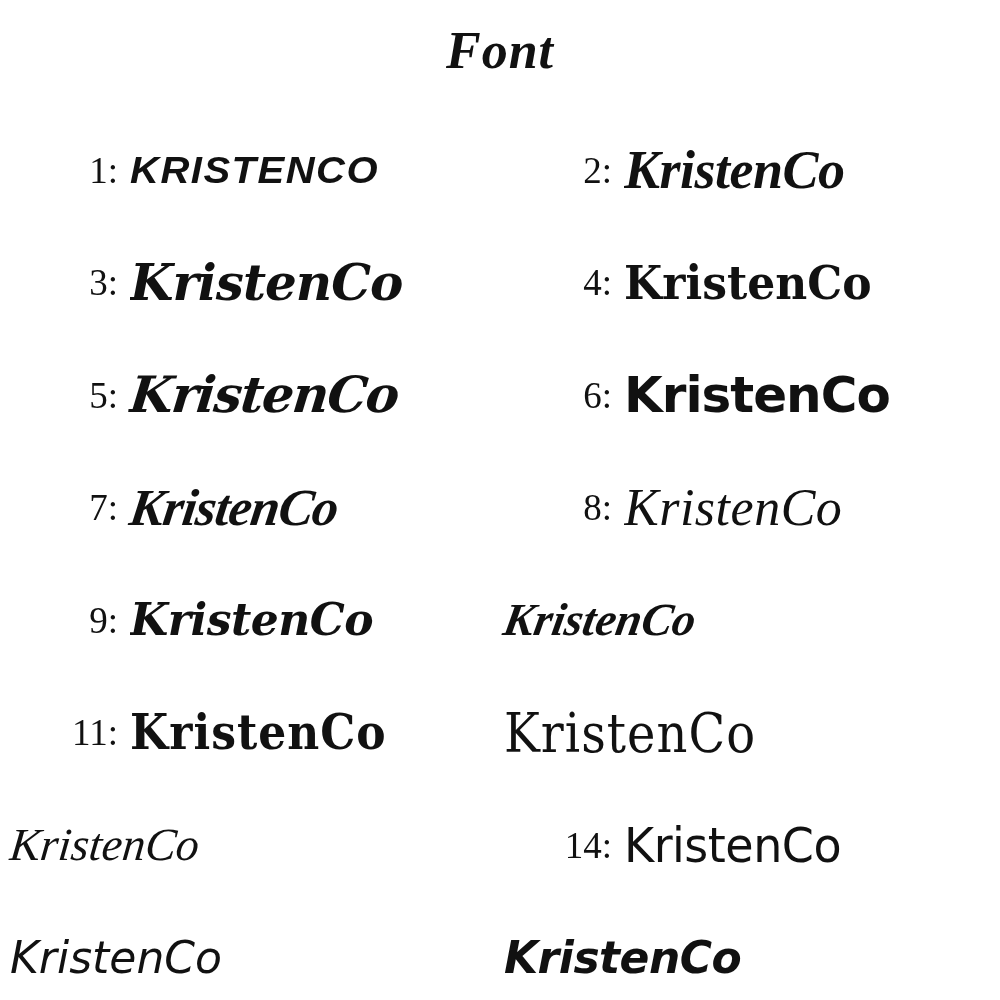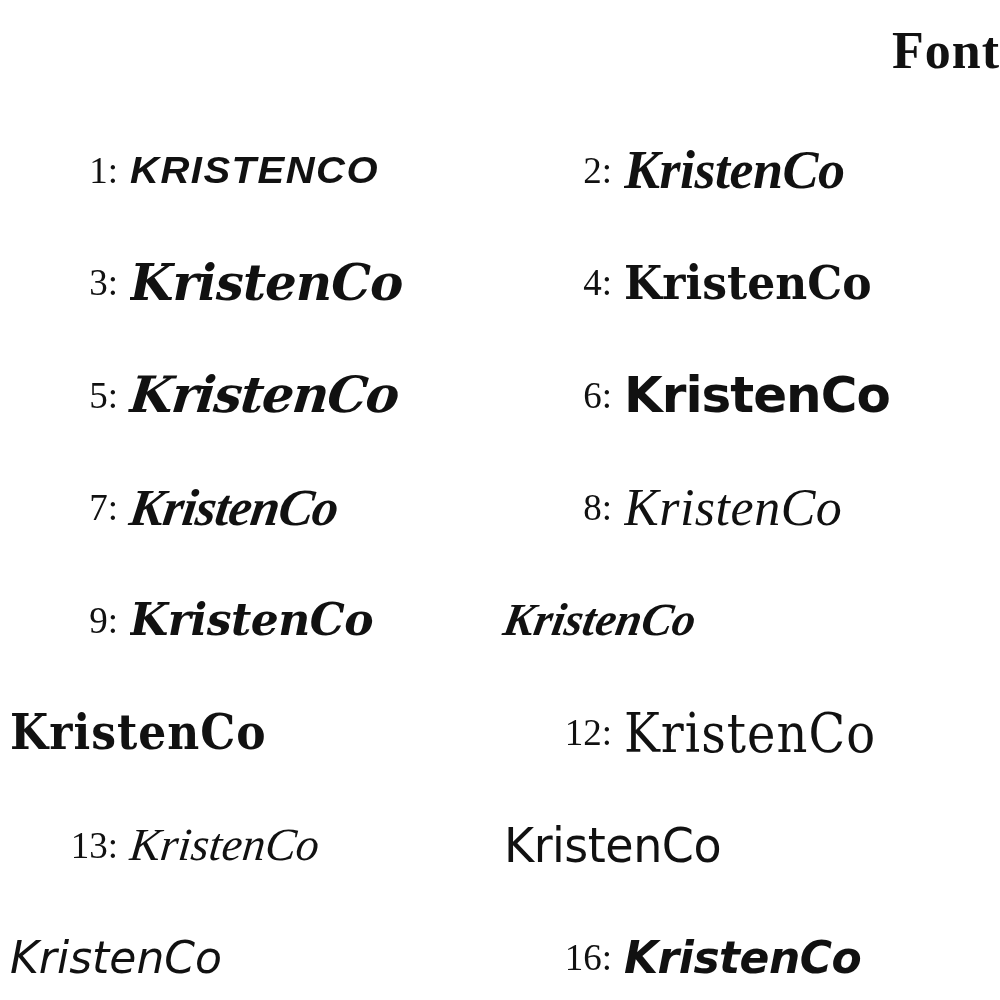--- a/index.html
+++ b/index.html
@@ -15,28 +15,29 @@
     color: #1a1a1a;
   }
   .page {
     width: 1000px;
     height: 1000px;
     position: relative;
     background: #ffffff;
     box-sizing: border-box;
   }
   .title {
-    text-align: right;
+    text-align: center;
     font-family: "Liberation Serif", serif;
     font-weight: bold;
     font-size: 52px;
     letter-spacing: 1px;
     color: #111;
     margin: 22px 0 6px 0;
     line-height: 1.1;
+    font-style: italic;
   }
   .grid {
     position: absolute;
     top: 92px;
     left: 0;
     width: 1000px;
     height: 900px;
     display: grid;
     grid-template-columns: 500px 500px;
     grid-template-rows: repeat(8, 1fr);
@@ -232,37 +233,36 @@
 
     <div class="cell">
       <span class="num">9:</span>
       <span class="sample s9">KristenCo</span>
     </div>
     <div class="cell right">
       <span class="sample s10">KristenCo</span>
     </div>
 
     <div class="cell">
+      <span class="num">11:</span>
       <span class="sample s11">KristenCo</span>
     </div>
     <div class="cell right">
-      <span class="num">12:</span>
       <span class="sample s12">KristenCo</span>
     </div>
 
     <div class="cell">
-      <span class="num">13:</span>
       <span class="sample s13">KristenCo</span>
     </div>
     <div class="cell right">
+      <span class="num">14:</span>
       <span class="sample s14">KristenCo</span>
     </div>
 
     <div class="cell">
       <span class="sample s15">KristenCo</span>
     </div>
     <div class="cell right">
-      <span class="num">16:</span>
       <span class="sample s16">KristenCo</span>
     </div>
 
   </div>
 </div>
 
 </body></html>

